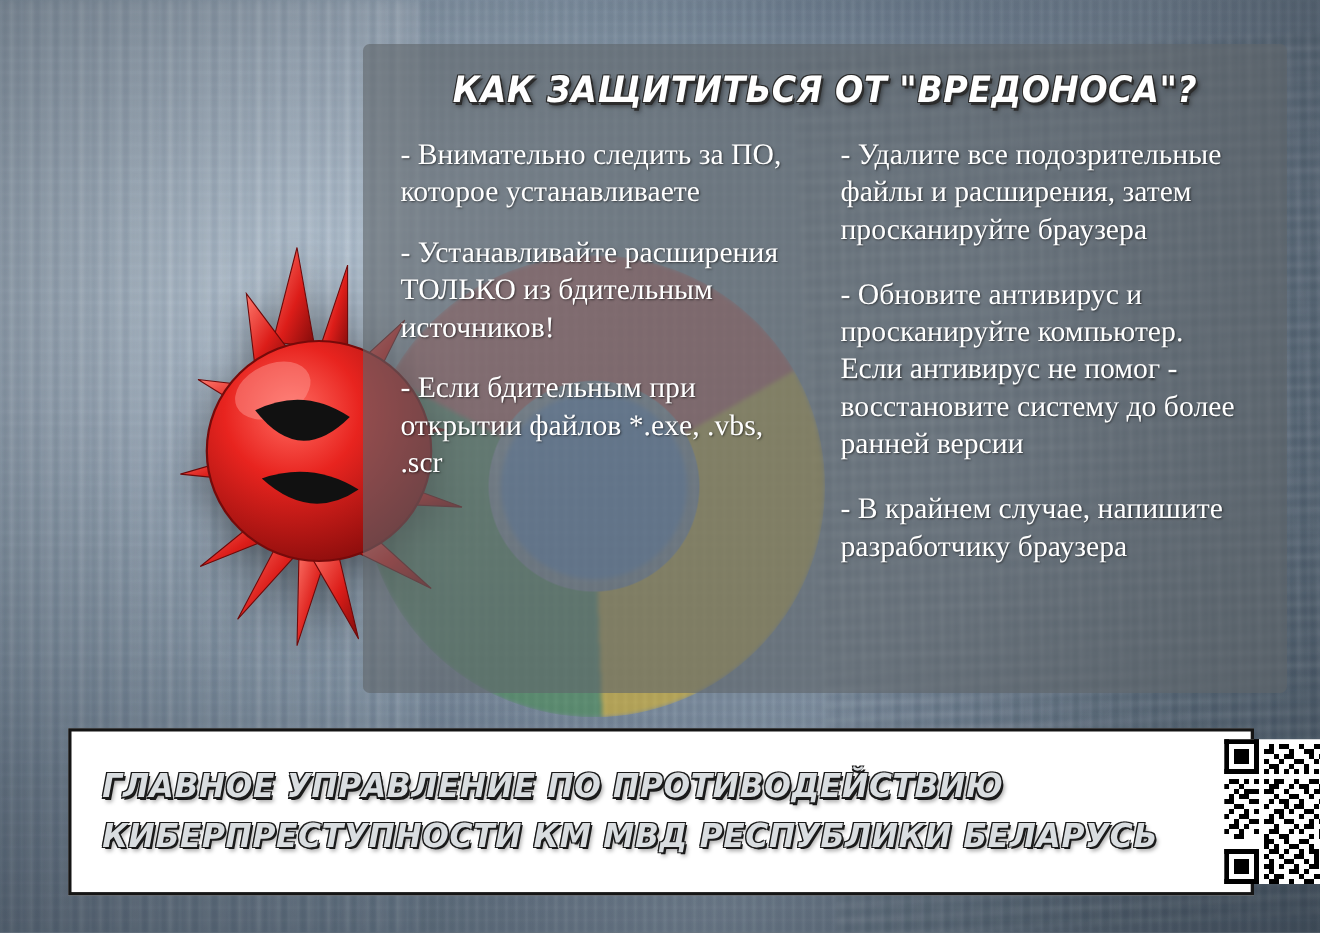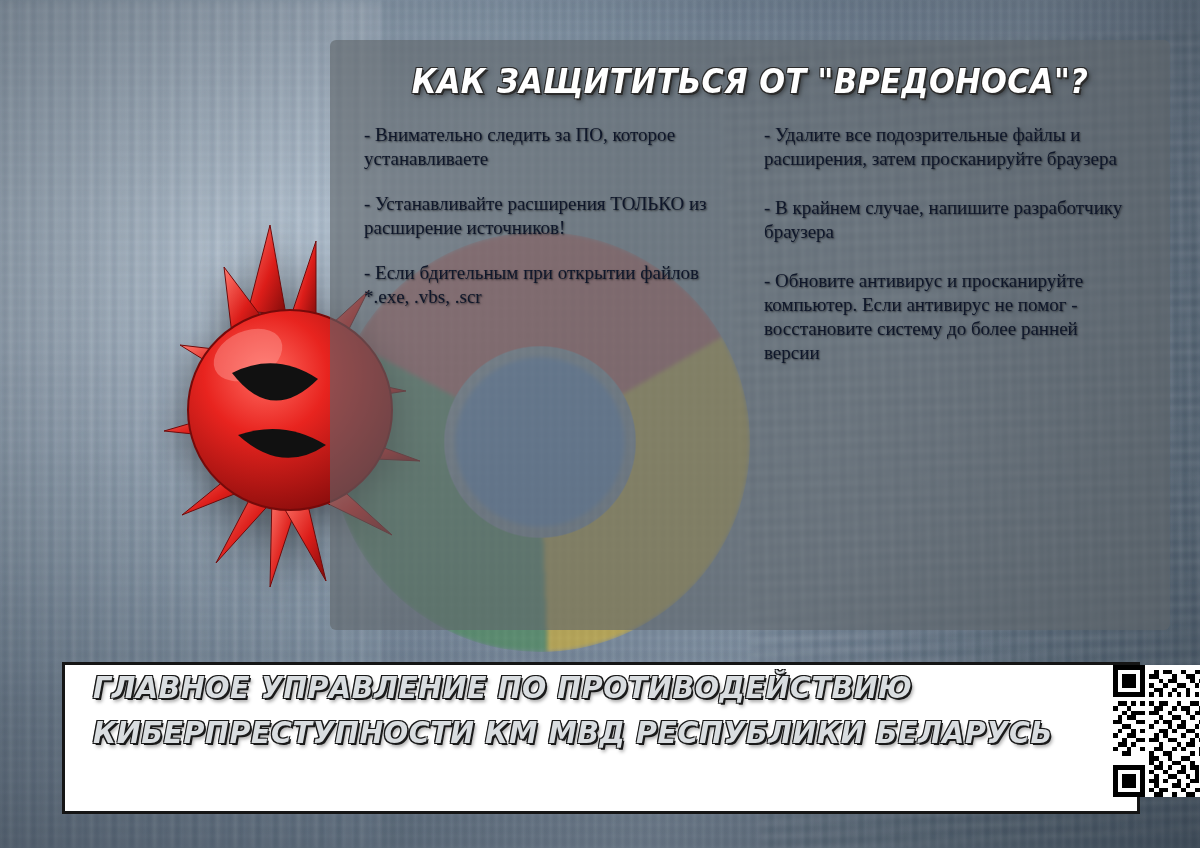--- a/index.html
+++ b/index.html
@@ -145,41 +145,42 @@
     transform: scaleX(0.92);
   }
   .columns {
     display: flex;
     gap: 30px;
     padding: 22px 36px 0 34px;
     box-sizing: border-box;
   }
   .col { flex: 1 1 0; }
   .tip {
-    color: #0f172a;
+    color: #ffffff;
     font-family: "Liberation Serif", serif;
-    font-size: 19px;
+    font-size: 27px;
     line-height: 1.26;
     margin: 0 0 21px 0;
     text-shadow: 1px 1px 2px rgba(0,0,0,.55);
   }
   .col-right .tip { margin-bottom: 25px; }
 
   
   .banner {
     position: absolute;
     left: 62px;
     top: 662px;
     width: 1078px;
     height: 152px;
     background: #ffffff;
     border: 3px solid #151515;
     box-sizing: border-box;
     z-index: 6;
     display: flex;
+    align-items: center;
   }
   .banner-text {
     flex: 1 1 auto;
     padding: 0 10px 0 28px;
   }
   .banner-line {
     font-family: "DejaVu Sans", sans-serif;
     font-weight: 700;
     font-style: italic;
     font-size: 30px;
@@ -218,27 +219,27 @@
 
   <div class="chrome-logo"></div>
   <div class="chrome-center"></div>
 
   <div class="panel">
     <h1 class="panel-title">КАК ЗАЩИТИТЬСЯ ОТ "ВРЕДОНОСА"?</h1>
 
     <div class="columns">
       <div class="col col-left">
         <p class="tip">- Внимательно следить за ПО, которое устанавливаете</p>
-        <p class="tip">- Устанавливайте расширения ТОЛЬКО из расширение источников!</p>
+        <p class="tip">- Устанавливайте расширения ТОЛЬКО из бдительным источников!</p>
         <p class="tip">- Если бдительным при открытии файлов *.exe, .vbs, .scr</p>
       </div>
       <div class="col col-right">
         <p class="tip">- Удалите все подозрительные файлы и расширения, затем просканируйте браузера</p>
+        <p class="tip">- Обновите антивирус и просканируйте компьютер. Если антивирус не помог - восстановите систему до более ранней версии</p>
         <p class="tip">- В крайнем случае, напишите разработчику браузера</p>
-        <p class="tip">- Обновите антивирус и просканируйте компьютер. Если антивирус не помог - восстановите систему до более ранней версии</p>
       </div>
     </div>
   </div>
 
   <div class="virus">
     <svg viewBox="0 0 340 400" xmlns="http://www.w3.org/2000/svg">
       <defs>
         <radialGradient id="body" cx="38%" cy="32%" r="72%">
           <stop offset="0%" stop-color="#ff6a60"></stop>
           <stop offset="42%" stop-color="#e8241f"></stop>

